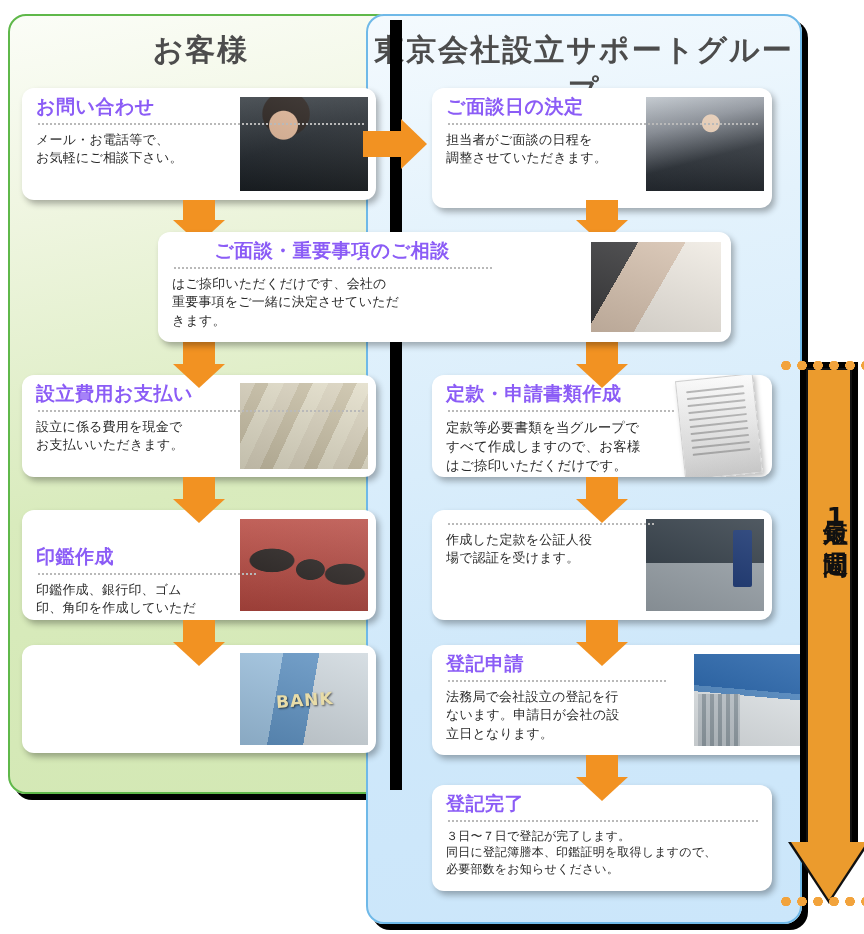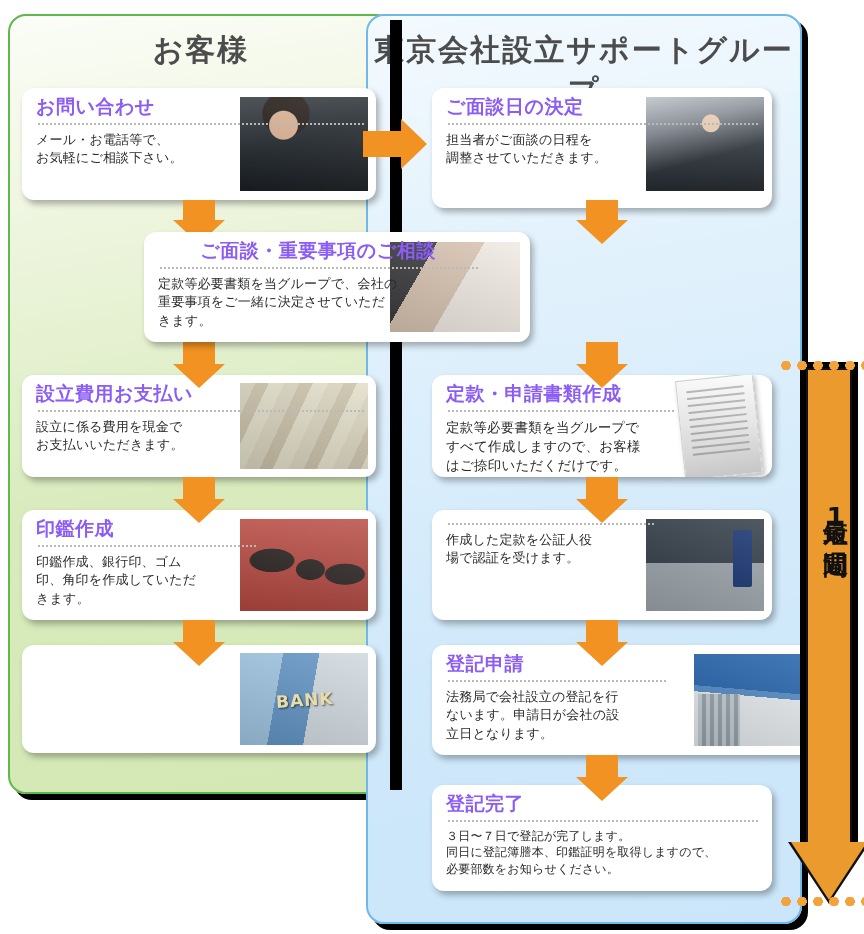--- a/index.html
+++ b/index.html
@@ -254,25 +254,25 @@
     </div>
     <div class="photo ph-meeting" style="right:8px;top:9px;width:118px;height:94px;"></div>
   </div>
 
   <div class="ad-stem" style="left:183px;top:200px;width:32px;height:20px;"></div>
   <div class="ad-head" style="left:173px;top:220px;"></div>
 
   <div class="ad-stem" style="left:586px;top:200px;width:32px;height:20px;"></div>
   <div class="ad-head" style="left:576px;top:220px;"></div>
 
-  <div class="card" style="left:144px;top:232px;width:386px;height:110px;z-index:9;">
+  <div class="card" style="left:158px;top:232px;width:573px;height:110px;z-index:9;">
     <div class="card-text" style="width:320px;">
       <div class="card-head" style="text-align:center;">ご面談・重要事項のご相談</div>
       <div class="card-rule"></div>
-      <div class="card-body">定款等必要書類を当グループで、会社の
+      <div class="card-body">はご捺印いただくだけです、会社の
 重要事項をご一緒に決定させていただ
 きます。</div>
     </div>
     <div class="photo ph-hands" style="right:10px;top:10px;width:130px;height:90px;"></div>
   </div>
 
   <div class="ad-stem" style="left:183px;top:342px;width:32px;height:22px;"></div>
   <div class="ad-head" style="left:173px;top:364px;"></div>
 
   <div class="ad-stem" style="left:586px;top:342px;width:32px;height:22px;"></div>
@@ -312,21 +312,21 @@
     </div>
   </div>
 
   <div class="ad-stem" style="left:183px;top:477px;width:32px;height:22px;"></div>
   <div class="ad-head" style="left:173px;top:499px;"></div>
 
   <div class="ad-stem" style="left:586px;top:477px;width:32px;height:22px;"></div>
   <div class="ad-head" style="left:576px;top:499px;"></div>
 
   <div class="card" style="left:22px;top:510px;width:354px;height:110px;">
-    <div class="card-text" style="width:220px;">
+    <div class="card-text" style="width:220px;margin-top:28px;">
       <div class="card-head">印鑑作成</div>
       <div class="card-rule"></div>
       <div class="card-body">印鑑作成、銀行印、ゴム
 印、角印を作成していただ
 きます。</div>
     </div>
     <div class="photo ph-stamp" style="right:8px;top:9px;width:128px;height:92px;"></div>
   </div>
 
   <div class="card" style="left:432px;top:510px;width:340px;height:110px;">

